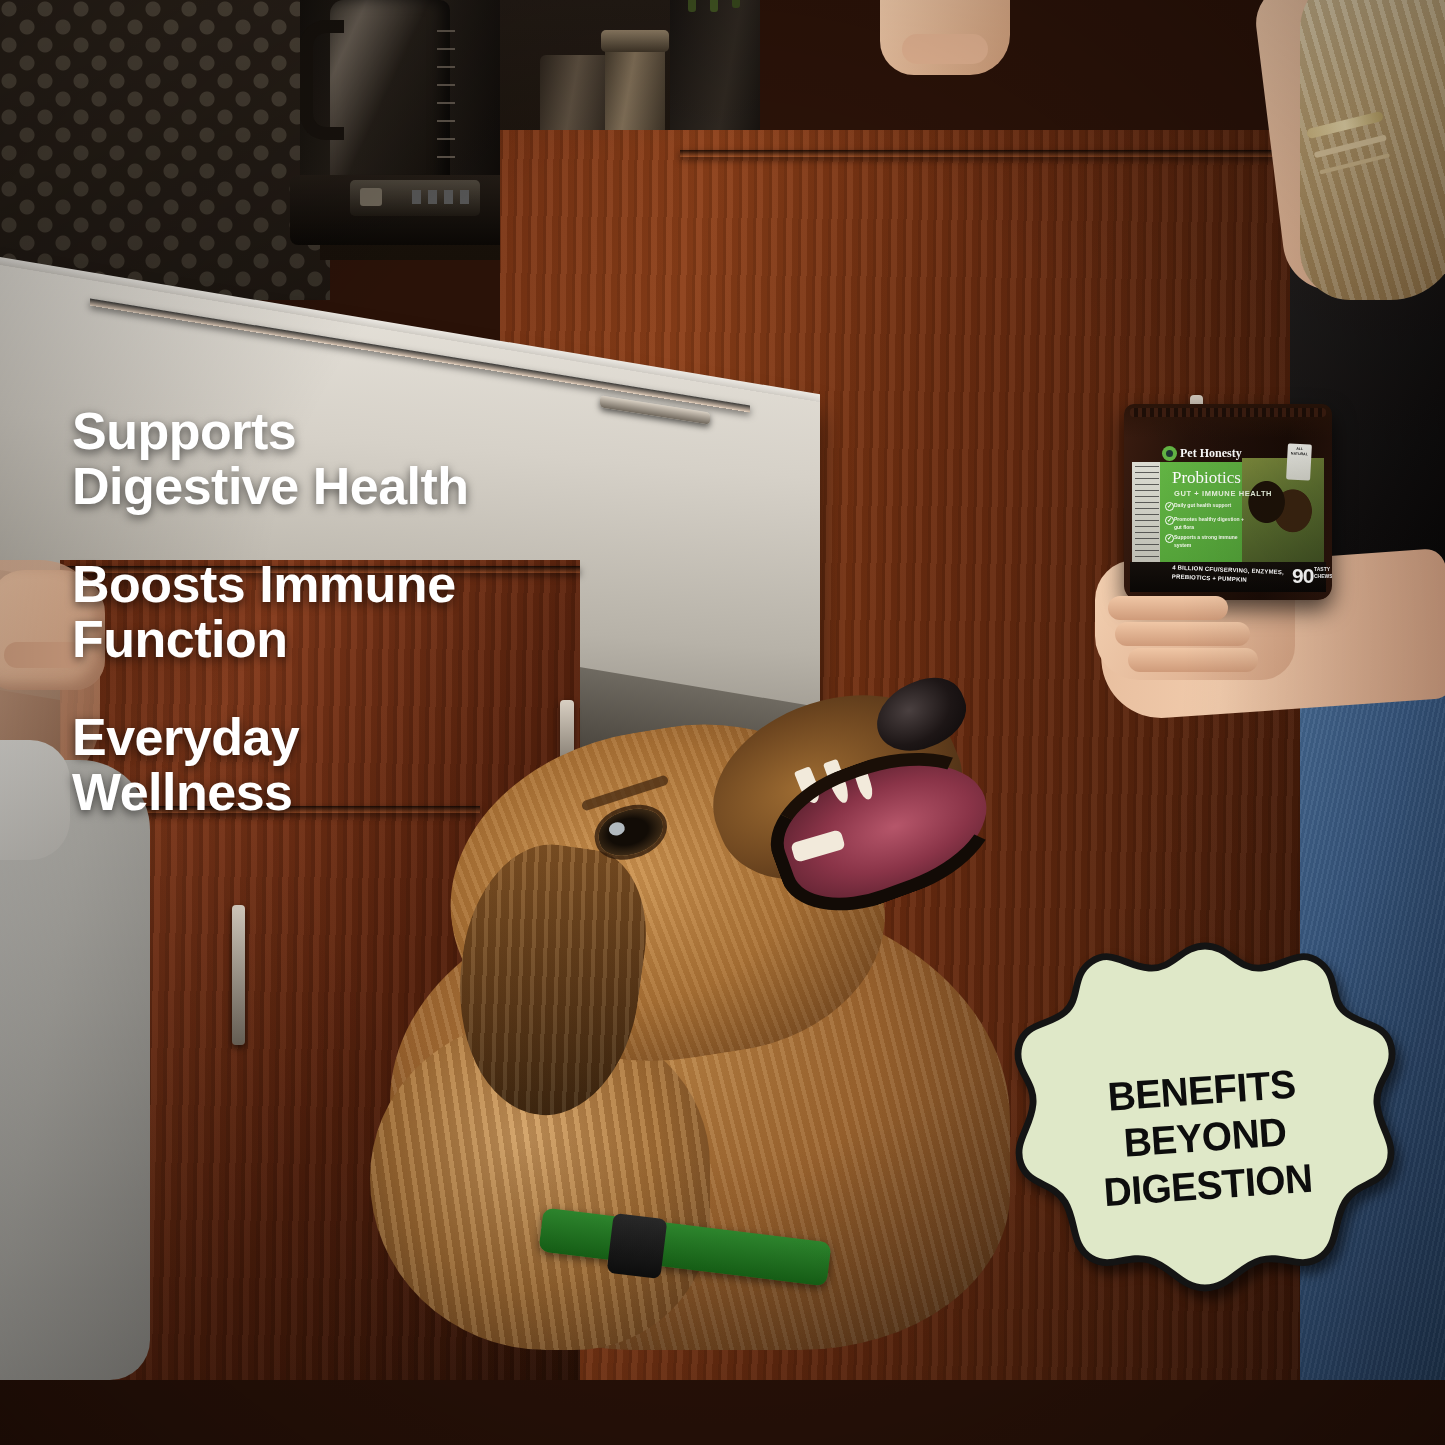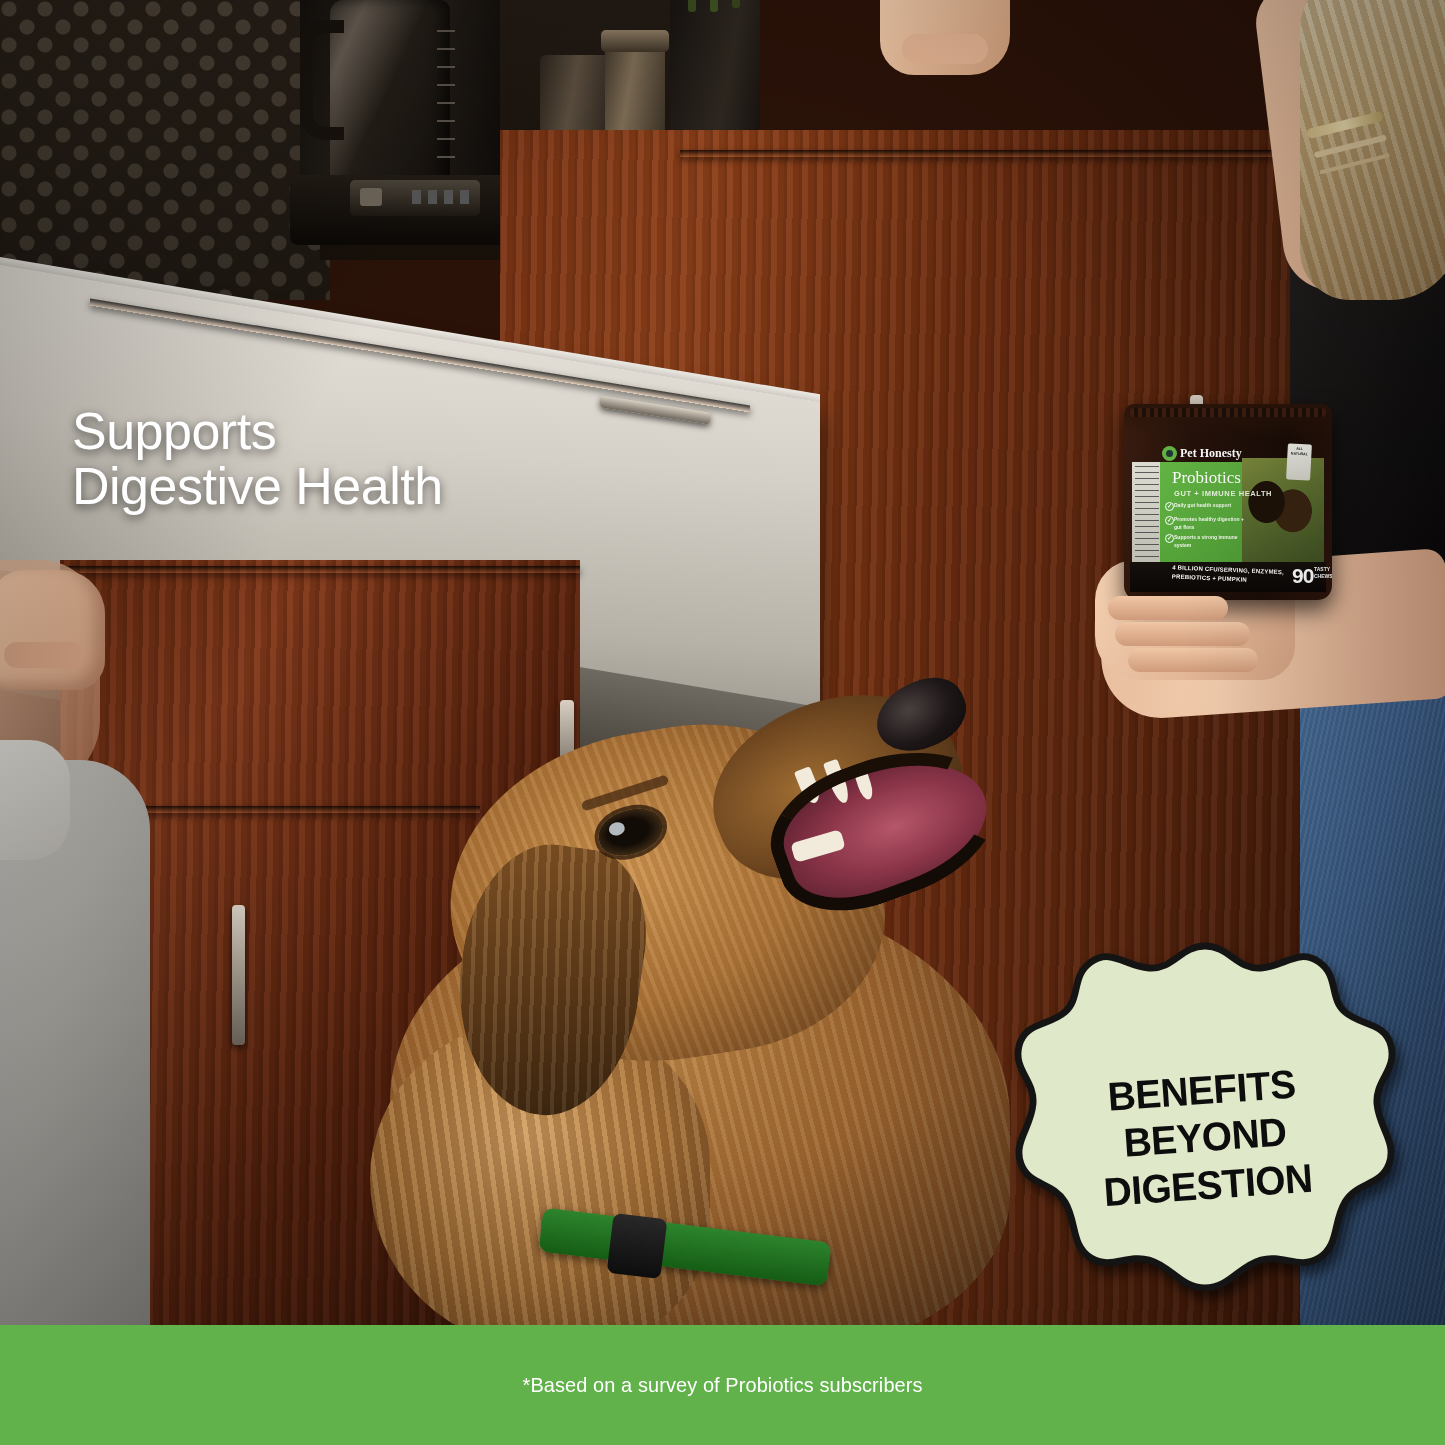--- a/index.html
+++ b/index.html
@@ -451,21 +451,21 @@
     text-shadow:0 3px 12px rgba(0,0,0,.55);
   }
   .hl-white{ color:#ffffff; font-family:"Liberation Sans", sans-serif; }
   .hl-green{
     color:#5fb43f; font-family:"Liberation Serif", serif;
     font-weight:700; font-size:104px; letter-spacing:-1px;
   }
 
   .benefits{ position:absolute; left:72px; top:404px; z-index:6; width:600px; }
   .benefit{
-    color:#fff; font-size:52px; line-height:1.05; font-weight:400;
+    color:#fff; font-size:52px; line-height:1.05; font-weight:700;
     margin-bottom:44px;
     text-shadow:0 3px 10px rgba(0,0,0,.6);
     font-family:"Liberation Sans", sans-serif;
     letter-spacing:-.5px;
   }
   .benefit:last-child{ margin-bottom:0; }
 
   
   .badge{
     position:absolute; left:1000px; top:938px; width:410px; height:400px; z-index:7;
@@ -591,20 +591,22 @@
     <div class="finger f1"></div>
     <div class="finger f2"></div>
     <div class="finger f3"></div>
 
     <div class="vignette"></div>
   </div>
 
 
   <div class="benefits">
     <div class="benefit">Supports<br>Digestive Health</div>
+    <div class="benefit">Boosts Immune<br>Function</div>
+    <div class="benefit">Everyday<br>Wellness</div>
   </div>
 
   <div class="badge">
     <svg viewBox="0 0 200 200">
       <path id="burst" fill="#dfe8c8" stroke="#141414" stroke-width="3.4" stroke-linejoin="round" d="M100 4
            C112 4 116 16 128 15
            C140 14 147 5 157 12
            C167 19 162 30 170 37
            C178 44 190 42 193 54
            C196 66 185 71 186 83
@@ -624,17 +626,14 @@
            C53 5 60 14 72 15
            C84 16 88 4 100 4 Z"></path>
     </svg>
     <div class="badge-text">
       <div class="badge-line">BENEFITS</div>
       <div class="badge-line">BEYOND</div>
       <div class="badge-line">DIGESTION</div>
     </div>
   </div>
 
-  <div class="footer">
-    <div class="footer-text">*Based on a survey of Probiotics subscribers</div>
-  </div>
 
 </div>
 
 </body></html>

